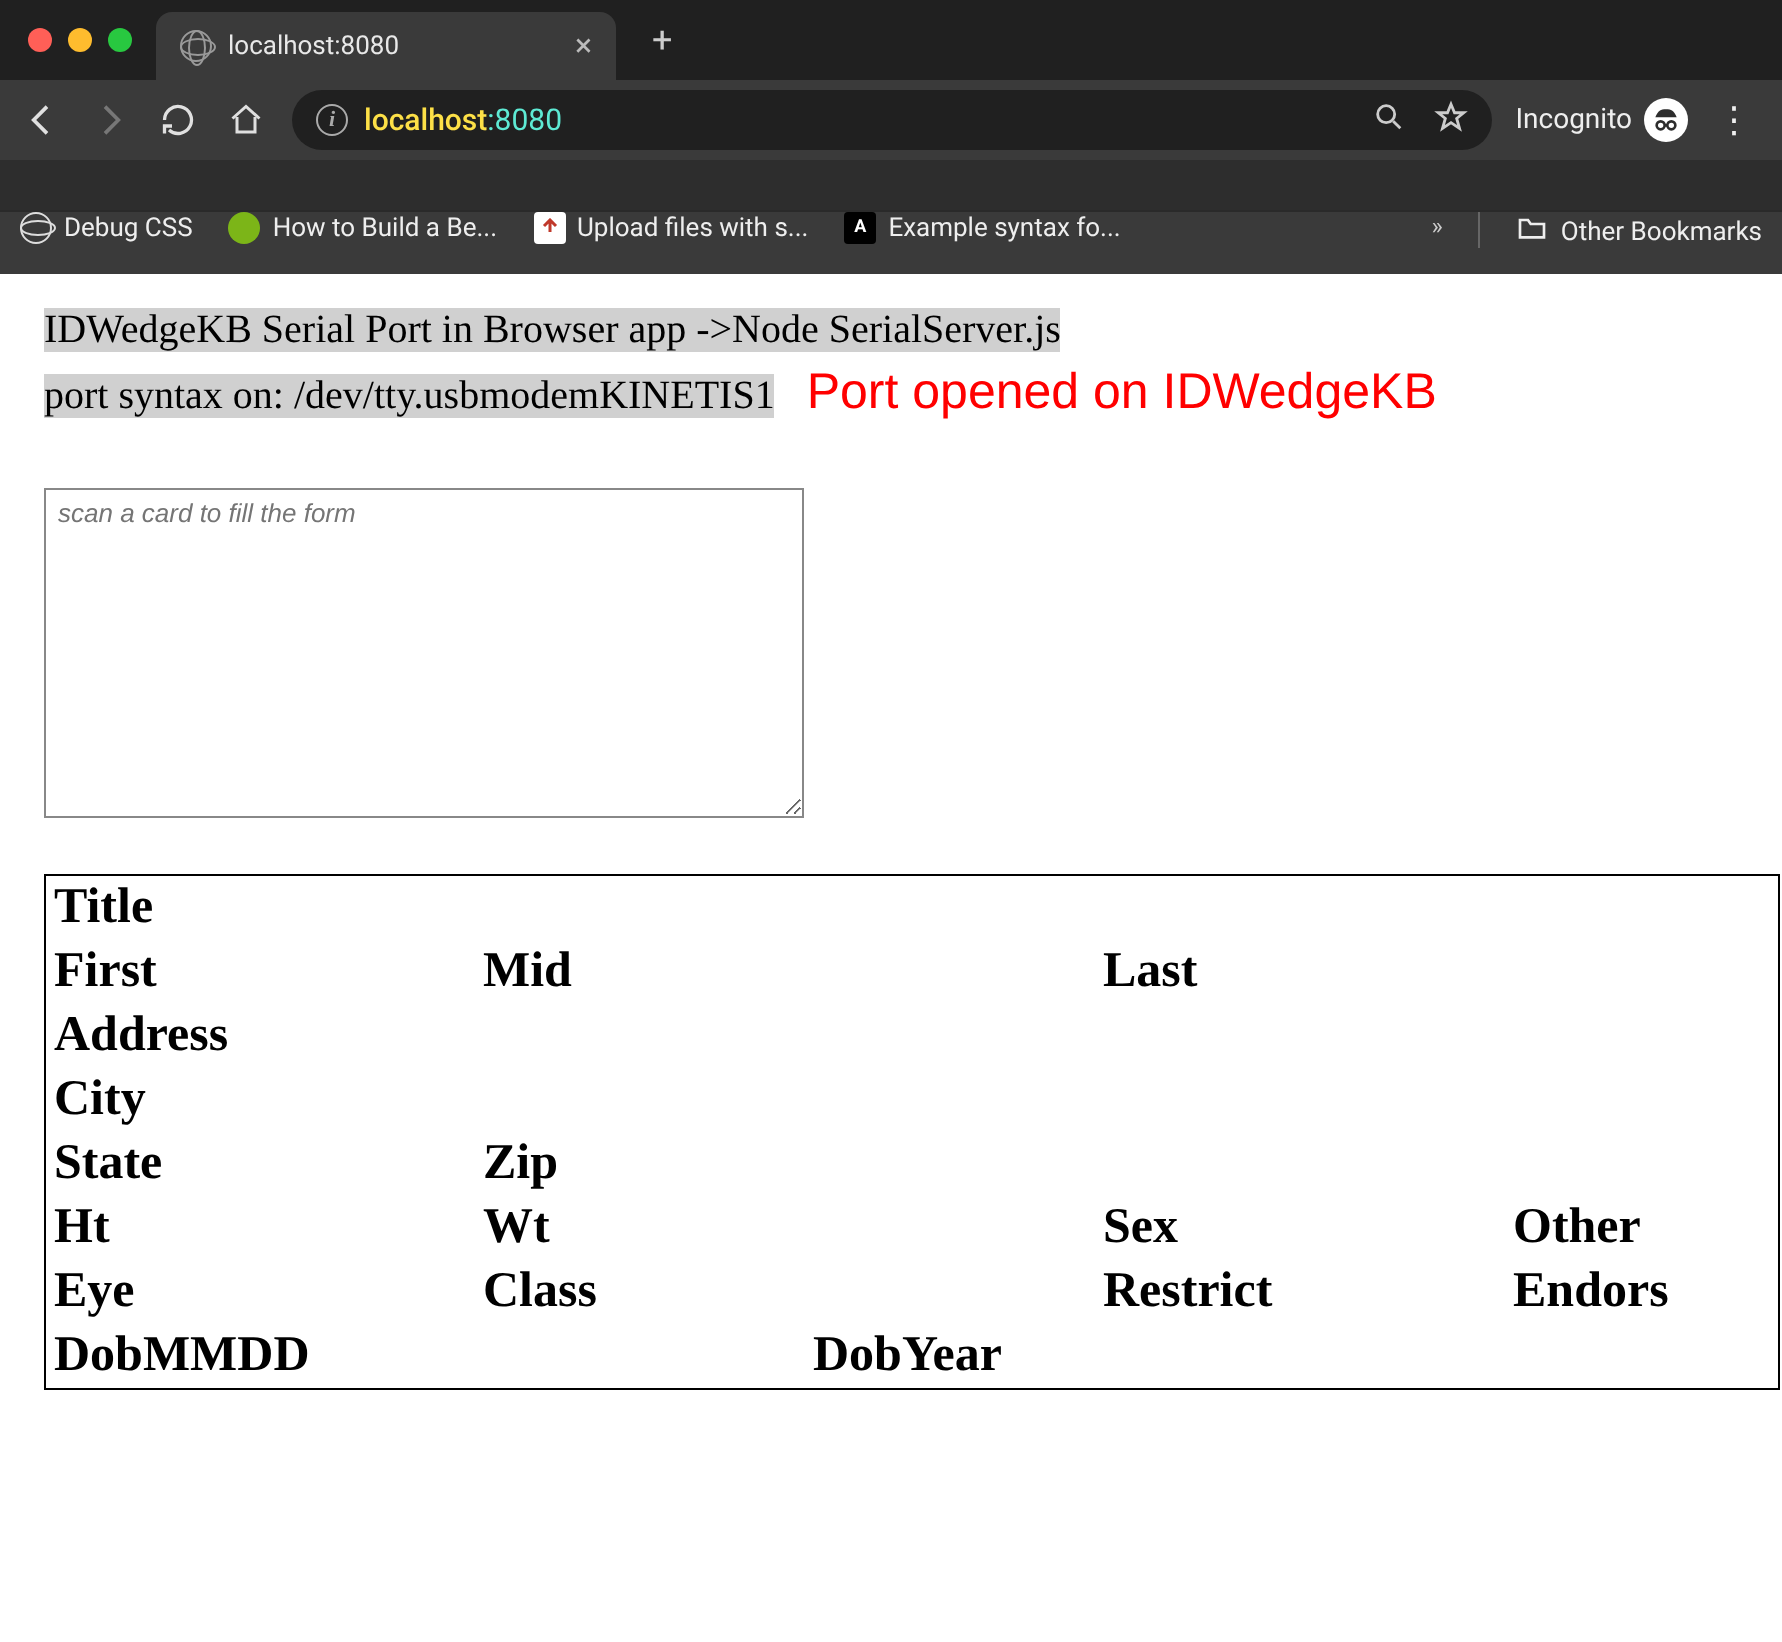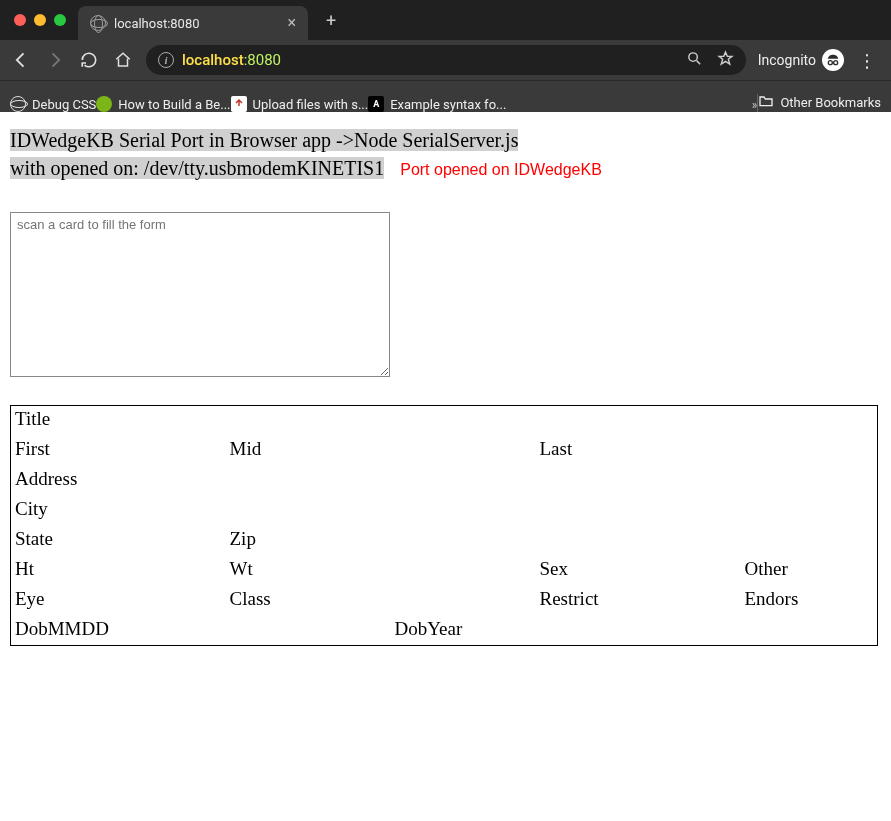--- a/index.html
+++ b/index.html
@@ -125,21 +125,21 @@
       display: inline-flex;
       align-items: center;
       justify-content: center;
       font-size: 11px;
       font-style: italic;
       font-family: Georgia, serif;
       font-weight: bold;
       color: #aaa;
     }
     .url-host { color: #fde047; font-weight: 500; }
-    .url-rest { color: #bef264; }
+    .url-rest { color: #5eead4; }
     .addr-end {
       margin-left: auto;
       display: flex;
       gap: 14px;
       align-items: center;
     }
     .addr-end svg { width: 17px; height: 17px; }
     .right-controls {
       display: flex;
       align-items: center;
@@ -162,27 +162,29 @@
     }
     .incog-icon svg { width: 16px; height: 16px; }
     .menu-dots {
       font-size: 18px;
       cursor: pointer;
       padding: 0 4px;
       letter-spacing: 1px;
     }
     .bookmarks-bar {
       display: flex;
-      align-items: flex-end;
+      align-items: flex-start;
       height: 32px;
       padding: 0 10px;
+      gap: 18px;
       background: #3a3a3a;
       font-size: 13px;
       color: #eee;
       border-top: 1px solid #2a2a2a;
+      margin-top: 25px;
     }
     .bookmark {
       display: flex;
       align-items: center;
       gap: 6px;
       cursor: pointer;
       white-space: nowrap;
     }
     .bookmark .bicon {
       width: 16px; height: 16px;
@@ -202,57 +204,58 @@
     .bm-spacer { flex: 1; }
     .chevrons { color: #ccc; font-size: 12px; cursor: pointer; }
     .divider { width: 1px; height: 18px; background: #666; }
     .other-bm {
       display: flex; align-items: center; gap: 6px; cursor: pointer;
     }
     .folder-icon svg { width: 16px; height: 16px; }
 
     
     .page {
-      padding: 14px 10px;
+      padding: 14px 22px;
       font-family: "Times New Roman", Times, serif;
       color: #000;
     }
     .hdr-line {
       font-size: 20px;
       background: #d0d0d0;
       display: inline;
       line-height: 1.4;
     }
     .hdr-wrap { line-height: 1.4; }
     .port-msg {
       color: #ff0000;
       font-family: -apple-system, Arial, sans-serif;
-      font-size: 16px;
+      font-size: 25px;
       margin-left: 12px;
     }
     textarea.scan {
       display: block;
       margin-top: 30px;
       width: 380px;
       height: 165px;
       font-family: Arial, sans-serif;
       font-size: 13px;
       padding: 4px 6px;
       border: 1px solid #888;
       resize: both;
+      font-style: italic;
     }
     table.form-table {
       border: 1px solid #000;
       border-collapse: collapse;
       margin-top: 28px;
       width: 868px;
     }
     table.form-table td {
-      font-weight: normal;
-      font-size: 19px;
+      font-weight: bold;
+      font-size: 25px;
       padding: 2px 4px;
       font-family: "Times New Roman", Times, serif;
       vertical-align: top;
     }
     table.form-table tr { height: 30px; }
     .col1 { width: 215px; }
     .col2 { width: 165px; }
     .col3 { width: 145px; }
     .col4 { width: 205px; }
     .col5 { }
@@ -364,21 +367,21 @@
           </svg>
       </span>
       <span>Other Bookmarks</span>
     </div>
   </div>
 </div>
 
 <div class="page">
   <div class="hdr-wrap">
     <span class="hdr-line">IDWedgeKB Serial Port in Browser app -&gt;Node SerialServer.js</span><br>
-    <span class="hdr-line">with opened on: /dev/tty.usbmodemKINETIS1</span>
+    <span class="hdr-line">port syntax on: /dev/tty.usbmodemKINETIS1</span>
     <span class="port-msg">Port opened on IDWedgeKB</span>
   </div>
 
   <textarea class="scan" placeholder="scan a card to fill the form" style=""></textarea>
 
   <table class="form-table">
     <tbody>
         <tr>
       <td class="col1" colspan="5">Title</td>
     </tr>

